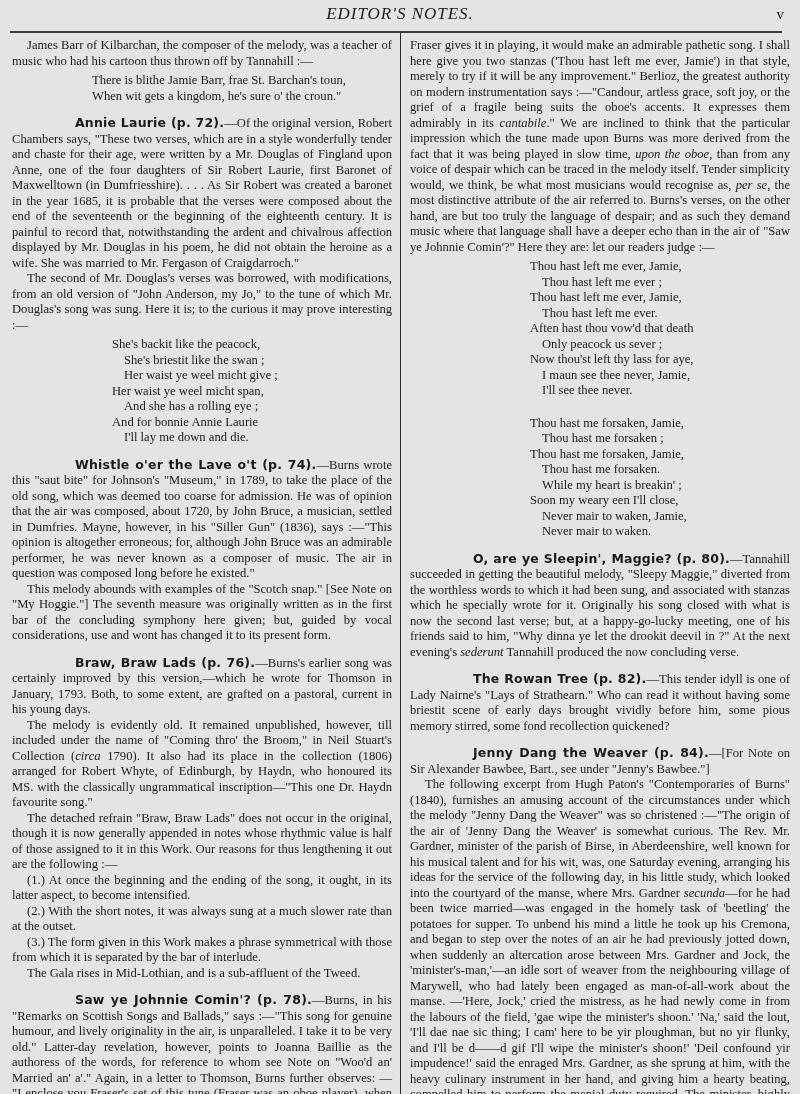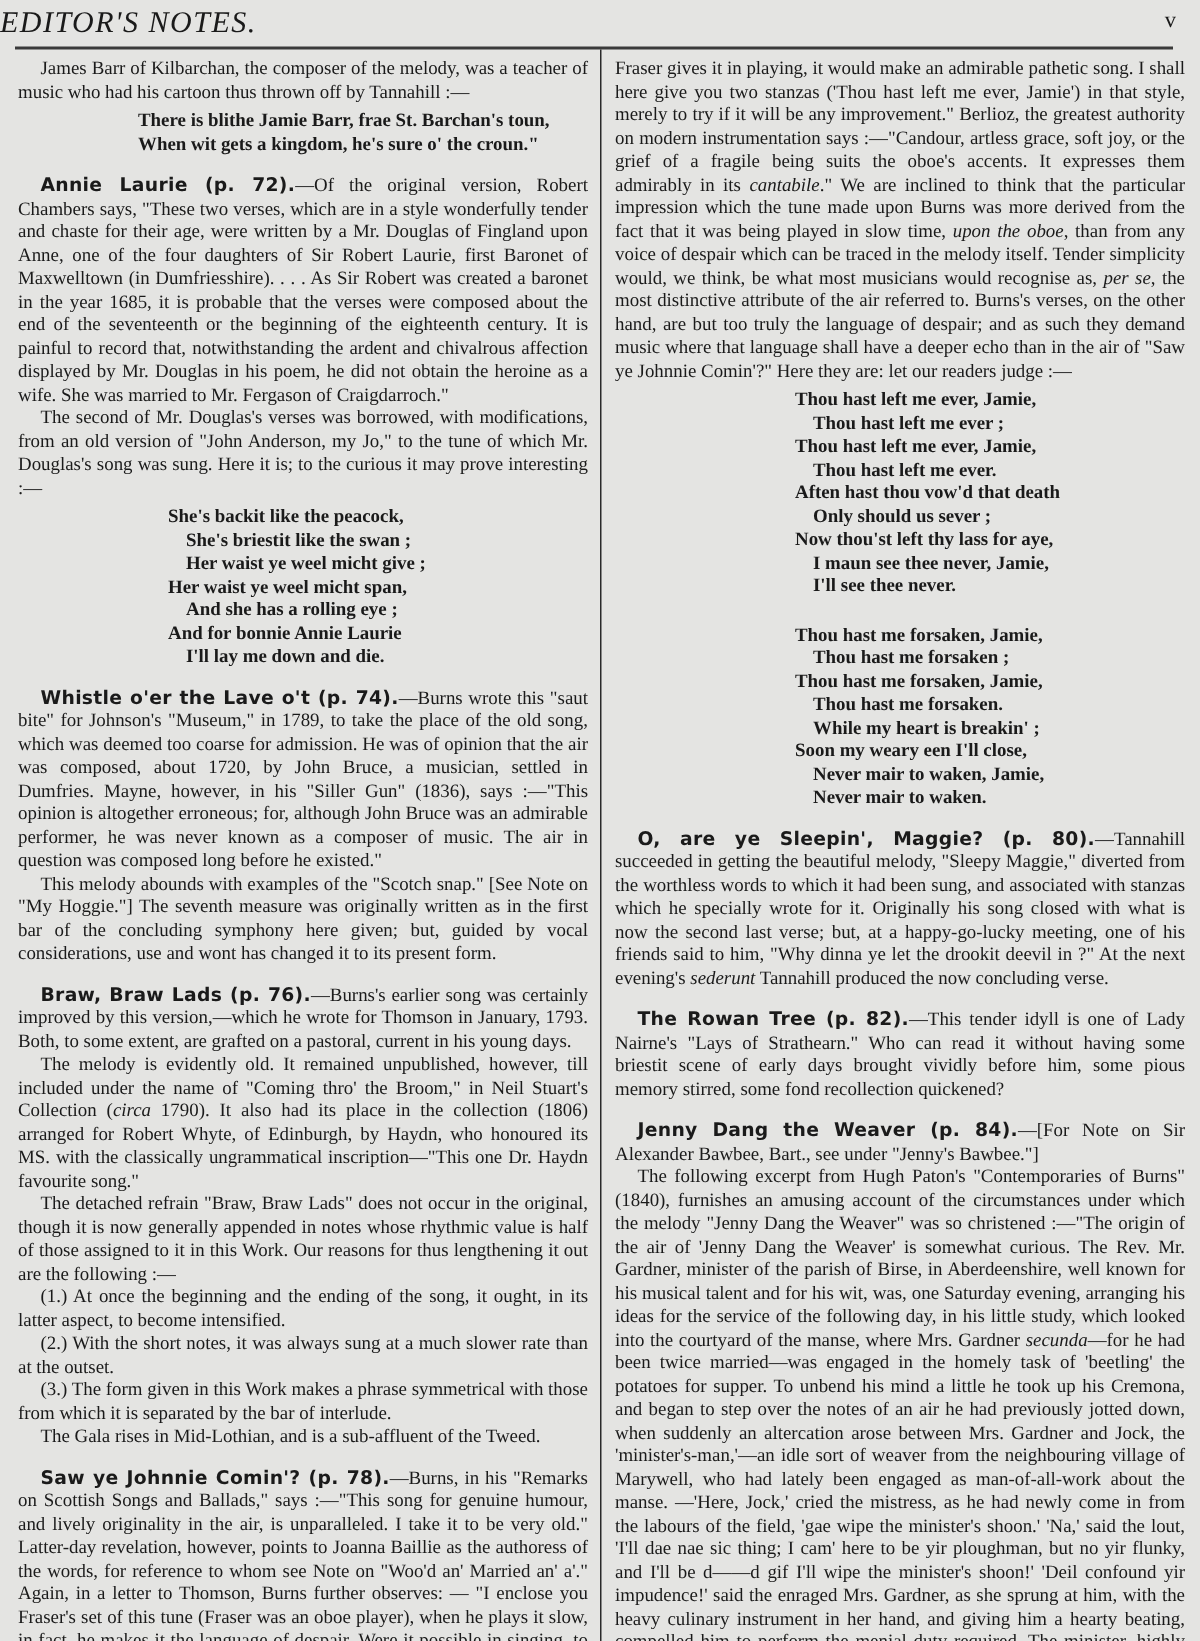--- a/index.html
+++ b/index.html
@@ -5,45 +5,45 @@
   html, body { margin: 0; padding: 0; }
   body {
     width: 800px; height: 1094px; overflow: hidden;
     background: #e4e4e2;
     color: #1a1a1a;
     font-family: "Liberation Serif", "DejaVu Serif", serif;
   }
   .page { position: relative; width: 800px; height: 1094px; }
   .running-head {
     position: absolute; left: 0; right: 0; top: 4px; height: 22px;
-    font-style: italic; font-size: 20px; letter-spacing: 1px;
+    text-align: center; font-style: italic; font-size: 17px; letter-spacing: 1px;
   }
   .folio { position: absolute; right: 16px; top: 6px; font-size: 15px; }
   .head-rule {
     position: absolute; left: 10px; right: 18px; top: 31px; height: 0;
     border-top: 2px solid #3a3a3a;
   }
   .col-rule {
     position: absolute; left: 400px; top: 33px; bottom: 0; width: 0;
     border-left: 1px solid #2a2a2a;
   }
   .col {
     position: absolute; top: 38px;
     font-size: 12.6px; line-height: 15.5px; text-align: justify;
   }
   .col.left { left: 12px; width: 380px; }
   .col.right { left: 410px; width: 380px; }
   p { margin: 0; text-indent: 15px; }
   p.noind { text-indent: 0; }
   .title {
     font-family: "DejaVu Sans", "Liberation Sans", sans-serif;
-    font-weight: bold; font-size: 12.5px; letter-spacing: 0.2px;
+    font-weight: bold; font-size: 12.5px; letter-spacing: 0.2px; margin-left: 48px;
   }
   .section { margin-top: 11px; }
-  .verse { margin: 4px 0 4px 0; font-weight: bold; }
+  .verse { margin: 4px 0 4px 0; }
   .verse .ln { display: block; text-align: left; text-indent: 0; }
   .verse .ln.in { padding-left: 12px; }
   .verse.lf1 { padding-left: 80px; }
   .verse.lf2 { padding-left: 100px; }
   .verse.rt { padding-left: 120px; }
   .verse.rt .ln.in { padding-left: 12px; }
   .stanza-gap { height: 9px; }
   i { font-style: italic; }
 </style>
 </head>
@@ -98,21 +98,21 @@
 
   <div class="col right">
     <p class="noind"><span>Fraser gives it in playing, it would make an admirable pathetic song. I shall here give you two stanzas ('Thou hast left me ever, Jamie') in that style, merely to try if it will be any improvement." Berlioz, the greatest authority on modern instrumentation says :—"Candour, artless grace, soft joy, or the grief of a fragile being suits the oboe's accents. It expresses them admirably in its </span><i>cantabile</i><span>." We are inclined to think that the particular impression which the tune made upon Burns was more derived from the fact that it was being played in slow time, </span><i>upon the oboe</i><span>, than from any voice of despair which can be traced in the melody itself. Tender simplicity would, we think, be what most musicians would recognise as, </span><i>per se</i><span>, the most distinctive attribute of the air referred to. Burns's verses, on the other hand, are but too truly the language of despair; and as such they demand music where that language shall have a deeper echo than in the air of "Saw ye Johnnie Comin'?" Here they are: let our readers judge :—</span></p>
 
     <div class="verse rt" id="verse1">
         <span class="ln">Thou hast left me ever, Jamie,</span>
         <span class="ln in">Thou hast left me ever ;</span>
         <span class="ln">Thou hast left me ever, Jamie,</span>
         <span class="ln in">Thou hast left me ever.</span>
         <span class="ln">Aften hast thou vow'd that death</span>
-        <span class="ln in">Only should us sever ;</span>
+        <span class="ln in">Only peacock us sever ;</span>
         <span class="ln">Now thou'st left thy lass for aye,</span>
         <span class="ln in">I maun see thee never, Jamie,</span>
         <span class="ln in">I'll see thee never.</span>
       </div>
     <div class="stanza-gap"></div>
     <div class="verse rt" id="verse2">
         <span class="ln">Thou hast me forsaken, Jamie,</span>
         <span class="ln in">Thou hast me forsaken ;</span>
         <span class="ln">Thou hast me forsaken, Jamie,</span>
         <span class="ln in">Thou hast me forsaken.</span>

